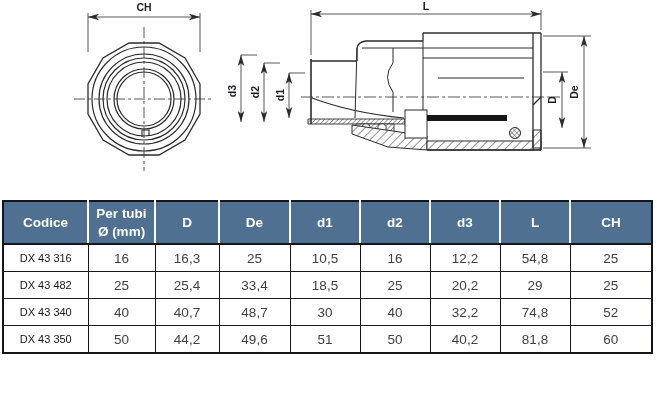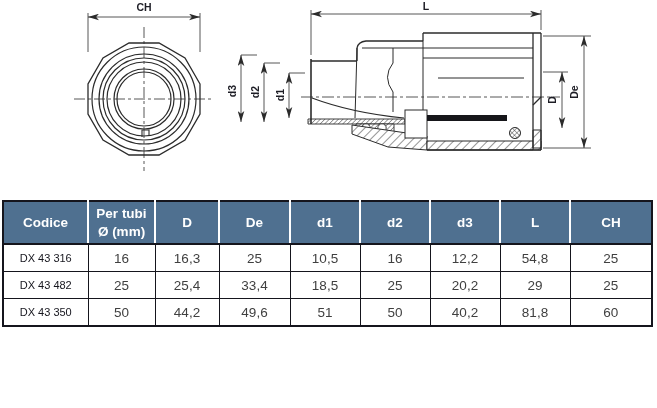--- a/index.html
+++ b/index.html
@@ -225,20 +225,31 @@
           <td>25</td>
           <td>25,4</td>
           <td>33,4</td>
           <td>18,5</td>
           <td>25</td>
           <td>20,2</td>
           <td>29</td>
           <td>25</td>
         </tr>
         <tr>
+          <td class="codice">DX 43 340</td>
+          <td>40</td>
+          <td>40,7</td>
+          <td>48,7</td>
+          <td>30</td>
+          <td>40</td>
+          <td>32,2</td>
+          <td>74,8</td>
+          <td>52</td>
+        </tr>
+        <tr>
           <td class="codice">DX 43 350</td>
           <td>50</td>
           <td>44,2</td>
           <td>49,6</td>
           <td>51</td>
           <td>50</td>
           <td>40,2</td>
           <td>81,8</td>
           <td>60</td>
         </tr>

